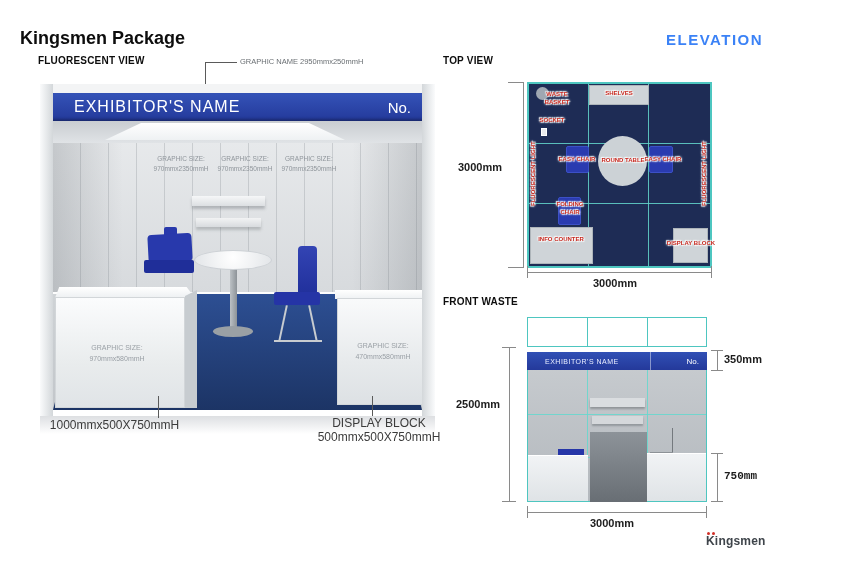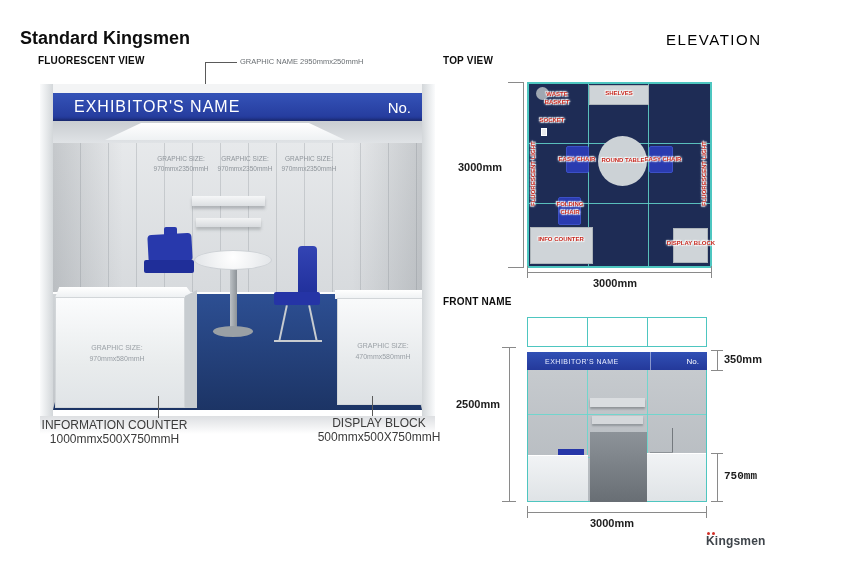--- a/index.html
+++ b/index.html
@@ -2,21 +2,21 @@
 <html><head>
 <meta charset="utf-8">
 <style>
   * { margin:0; padding:0; box-sizing:border-box; }
   body { background:#fff; font-family:"Liberation Sans", sans-serif; }
   .stage { position:relative; width:866px; height:576px; background:#ffffff; overflow:hidden; }
   .abs { position:absolute; }
 
   
   .page-title { left:20px; top:28px; font-size:18px; font-weight:bold; color:#0d0d0d; }
-  .elevation-title { left:666px; top:31px; font-size:15px; font-weight:400; letter-spacing:1.5px; color:#000000; }
+  .elevation-title { left:666px; top:31px; font-size:15px; font-weight:700; letter-spacing:1.5px; color:#3b82f6; }
   .section-label { font-size:10px; font-weight:bold; color:#0d0d0d; letter-spacing:.2px; }
   .lbl-perspective { left:38px; top:55px; }
   .lbl-topview { left:443px; top:55px;text-align:right; }
   .lbl-frontview { left:443px; top:296px; }
 
   
   .pview { left:40px; top:84px; width:395px; height:332px; }
   .p-beam { left:0; top:0; width:395px; height:10px; background:#f3f4f5; border-bottom:1px solid #d9dcde; }
   .p-post-l { left:0; top:0; width:13px; height:332px; background:linear-gradient(90deg,#fafbfc,#d3d7da); }
   .p-post-r { left:382px; top:0; width:13px; height:332px; background:linear-gradient(90deg,#d3d7da,#fafbfc); }
@@ -153,25 +153,25 @@
   
   .brand { left:706px; top:534px; font-size:12px; font-weight:600; color:#3f454b; letter-spacing:.2px; }
   .brand .dot { position:absolute; width:3px; height:3px; border-radius:50%; background:#d22f27; top:-2px; }
   .brand .dot1 { left:1px; } .brand .dot2 { left:6px; }
 </style>
 </head>
 <body>
 
 <div class="stage">
 
-  <div class="abs page-title">Standard Kingsmen</div>
+  <div class="abs page-title">Kingsmen Package</div>
   <div class="abs elevation-title">ELEVATION</div>
   <div class="abs section-label lbl-perspective">FLUORESCENT VIEW</div>
   <div class="abs section-label lbl-topview">TOP VIEW</div>
-  <div class="abs section-label lbl-frontview">FRONT NAME</div>
+  <div class="abs section-label lbl-frontview">FRONT WASTE</div>
 
   <div class="abs co-line co-top-h"></div>
   <div class="abs co-line co-top-v"></div>
   <div class="abs co-top-label">GRAPHIC NAME 2950mmx250mmH</div>
 
   <div class="abs pview">
     <div class="abs p-beam"></div>
     <div class="abs p-fascia">
       <span class="name">EXHIBITOR'S NAME</span>
       <span class="no">No.</span>
@@ -232,21 +232,20 @@
         <div>470mmx580mmH</div>
     </div>
 
     <div class="abs p-post-l"></div>
     <div class="abs p-post-r"></div>
   </div>
   <div class="abs p-reflect"></div>
 
   <div class="abs co-line co-ic-v"></div>
   <div class="abs callout-text co-ic-label">
-    <div>INFORMATION COUNTER</div>
     <div>1000mmx500X750mmH</div>
   </div>
   <div class="abs co-line co-db-v"></div>
   <div class="abs callout-text co-db-label">
     <div>DISPLAY BLOCK</div>
     <div>500mmx500X750mmH</div>
   </div>
 
   <div class="abs plan">
     <div class="abs grid-v gv1"></div>

